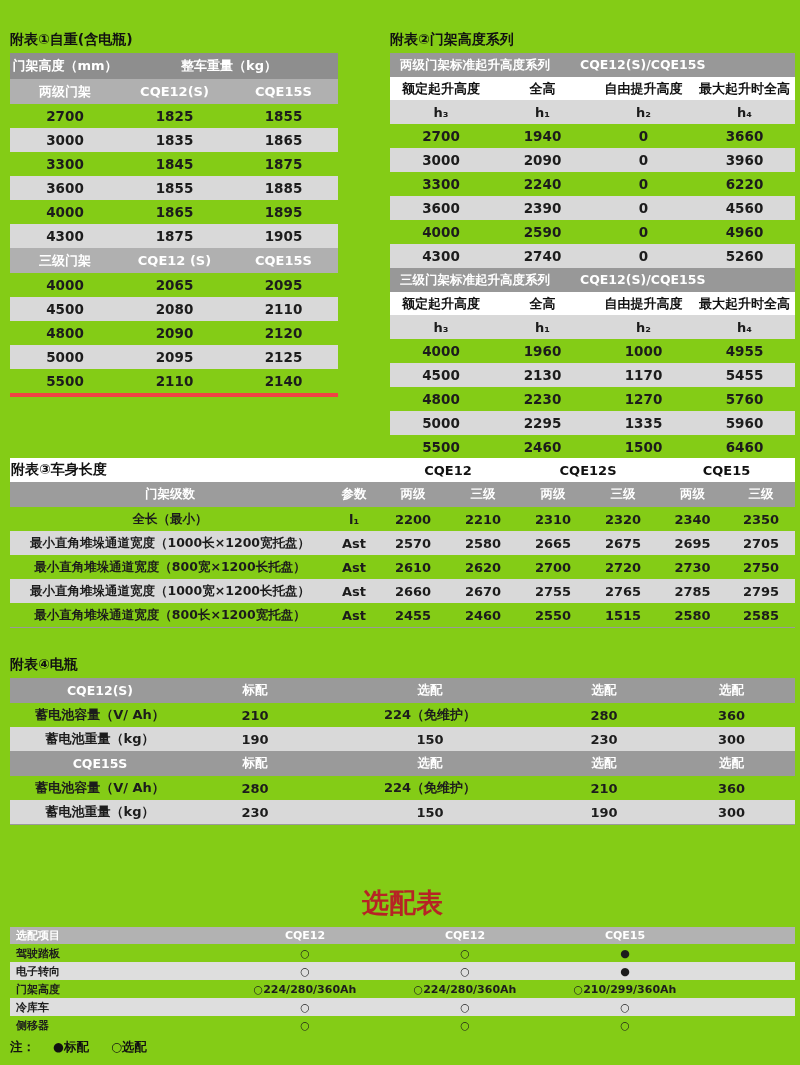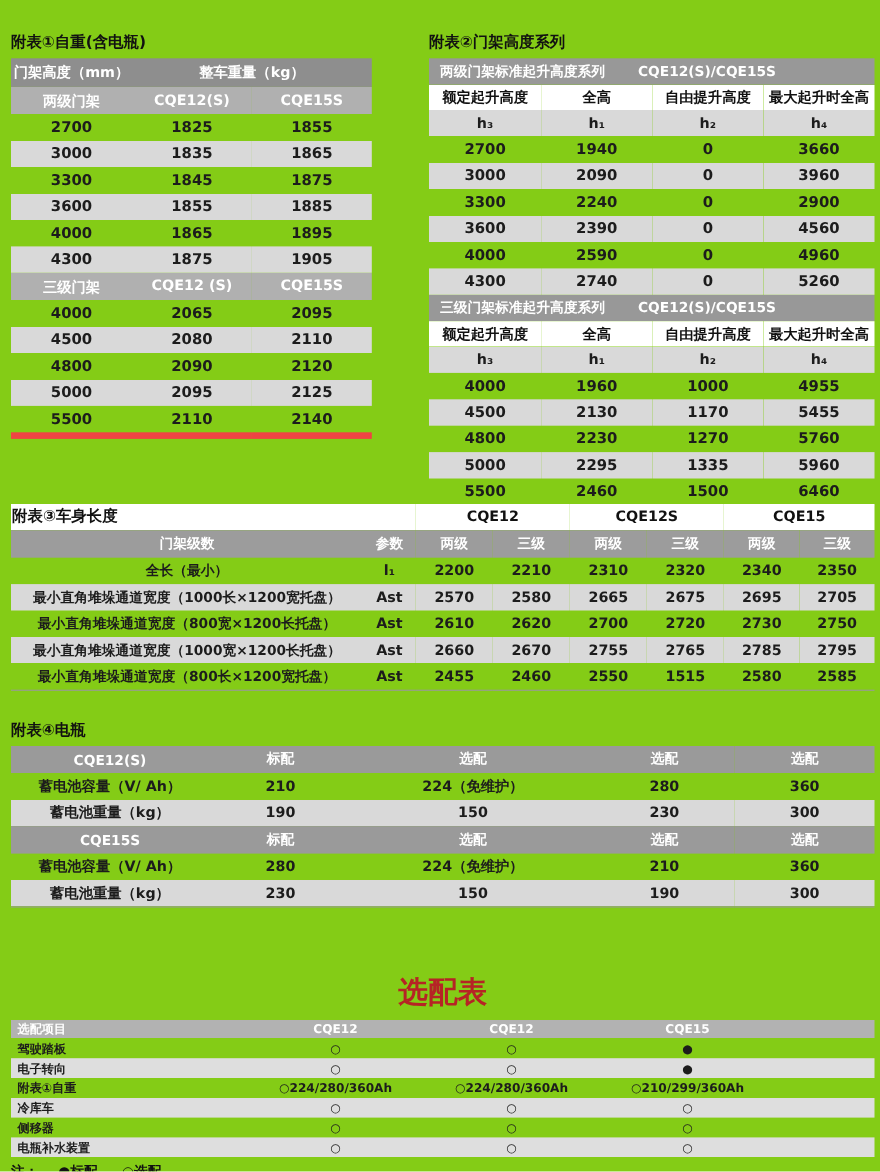--- a/index.html
+++ b/index.html
@@ -7,21 +7,21 @@
   .page{position:relative;width:800px;height:1065px;overflow:hidden;background:#84cc16;}
 
   .tbl-title{font-size:14px;font-weight:bold;color:#111;height:16px;line-height:16px;margin-bottom:6px;}
 
   table{border-collapse:collapse;width:100%;table-layout:fixed;}
   td{text-align:center;vertical-align:middle;font-weight:bold;overflow:hidden;white-space:nowrap;}
   tr.alt td{background:#d9d9d9;}
 
   
   #t1wrap{position:absolute;left:10px;top:31px;width:328px;}
-  .t1{border-bottom:6px solid #ef4444;}
+  .t1{border-bottom:4px solid #ef4444;}
   .t1 td{height:22px;font-size:13.5px;}
   .t1 tr.band1 td{background:#8e8e8e;color:#fff;height:24px;font-size:13px;}
   .t1 tr.band2 td{background:#b0b0b0;color:#fff;height:23px;font-size:13px;}
 
   
   #t2wrap{position:absolute;left:390px;top:31px;width:405px;}
   .t2{border-bottom:1px solid #9a9a9a;}
   .t2 td{height:22px;font-size:13.5px;}
   .t2 tr.band td{background:#989898;color:#fff;height:22px;font-size:12.5px;text-align:left;padding-left:10px;}
   .t2 tr.band .bm{margin-left:30px;}
@@ -189,21 +189,21 @@
           <tr class="alt">
             <td>3000</td>
             <td>2090</td>
             <td>0</td>
             <td>3960</td>
           </tr>
           <tr>
             <td>3300</td>
             <td>2240</td>
             <td>0</td>
-            <td>2900</td>
+            <td>6220</td>
           </tr>
           <tr class="alt">
             <td>3600</td>
             <td>2390</td>
             <td>0</td>
             <td>4560</td>
           </tr>
           <tr>
             <td>4000</td>
             <td>2590</td>
@@ -451,42 +451,35 @@
             <td></td>
           </tr>
           <tr class="alt">
             <td>电子转向</td>
             <td>○</td>
             <td>○</td>
             <td>●</td>
             <td></td>
           </tr>
           <tr>
-            <td>附表①自重</td>
+            <td>门架高度</td>
             <td>○224/280/360Ah</td>
             <td>○224/280/360Ah</td>
             <td>○210/299/360Ah</td>
             <td></td>
           </tr>
           <tr class="alt">
             <td>冷库车</td>
             <td>○</td>
             <td>○</td>
             <td>○</td>
             <td></td>
           </tr>
           <tr>
             <td>侧移器</td>
-            <td>○</td>
-            <td>○</td>
-            <td>○</td>
-            <td></td>
-          </tr>
-          <tr class="alt">
-            <td>电瓶补水装置</td>
             <td>○</td>
             <td>○</td>
             <td>○</td>
             <td></td>
           </tr>
         </tbody>
     </table>
     <div class="note">
       <span>注：</span><span class="n2">●标配</span><span class="n3">○选配</span>
     </div>

